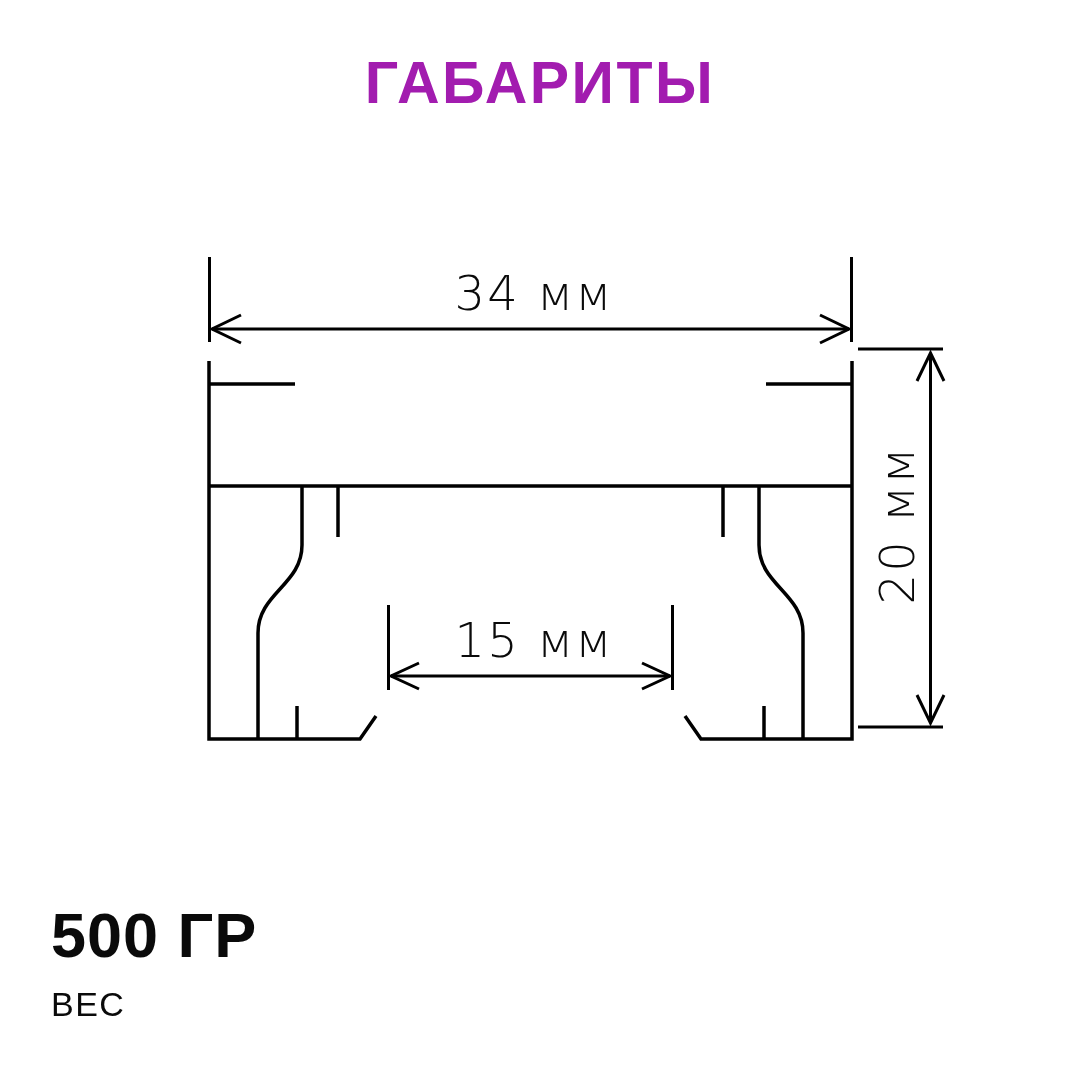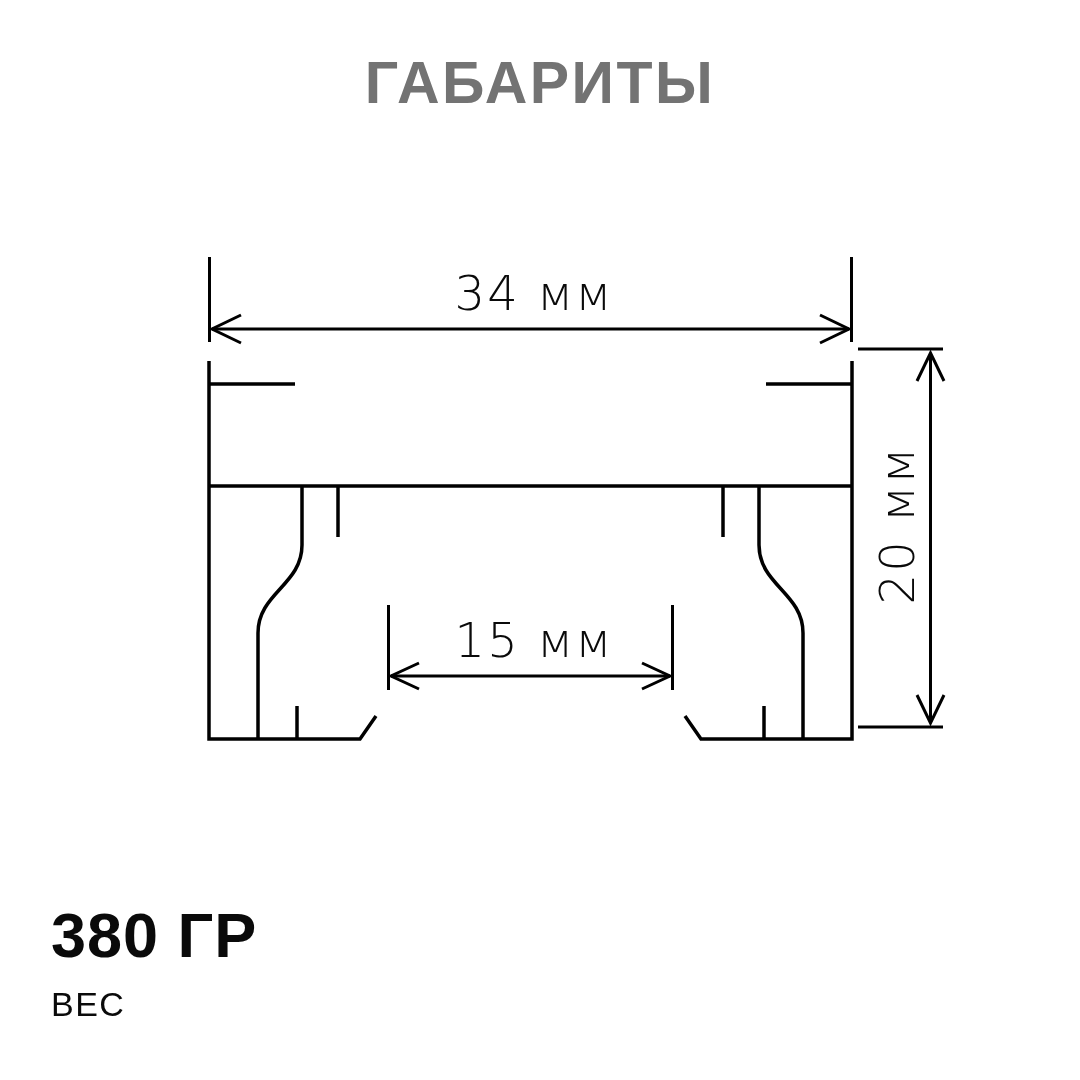--- a/index.html
+++ b/index.html
@@ -16,21 +16,21 @@
   .title {
     position: absolute;
     top: 54px; left: 0;
     width: 1080px;
     margin: 0;
     text-align: center;
     font-size: 59px;
     line-height: 59px;
     font-weight: 700;
     letter-spacing: 2.5px;
-    color: #737373;
+    color: #a21caf;
   }
   svg.diagram {
     position: absolute;
     left: 0; top: 0;
   }
   .dim-text {
     font-family: "DejaVu Sans", "Liberation Sans", sans-serif;
     font-weight: 300;
     font-size: 48px;
     letter-spacing: 2px;
@@ -99,15 +99,15 @@
     <path d="M419 663 L391 676 L419 689"></path>
     <path d="M642 663 L670 676 L642 689"></path>
   </g>
 
   <text class="dim-text" x="534" y="310" text-anchor="middle">34 мм</text>
   <text class="dim-text" x="534" y="657" text-anchor="middle">15 мм</text>
   <text class="dim-text" transform="translate(914 525) rotate(-90)" text-anchor="middle">20 мм</text>
 </svg>
 
 <div class="weight-block">
-  <h2 class="weight-value">380 ГР</h2>
+  <h2 class="weight-value">500 ГР</h2>
   <div class="weight-label">ВЕС</div>
 </div>
 
 </body></html>

